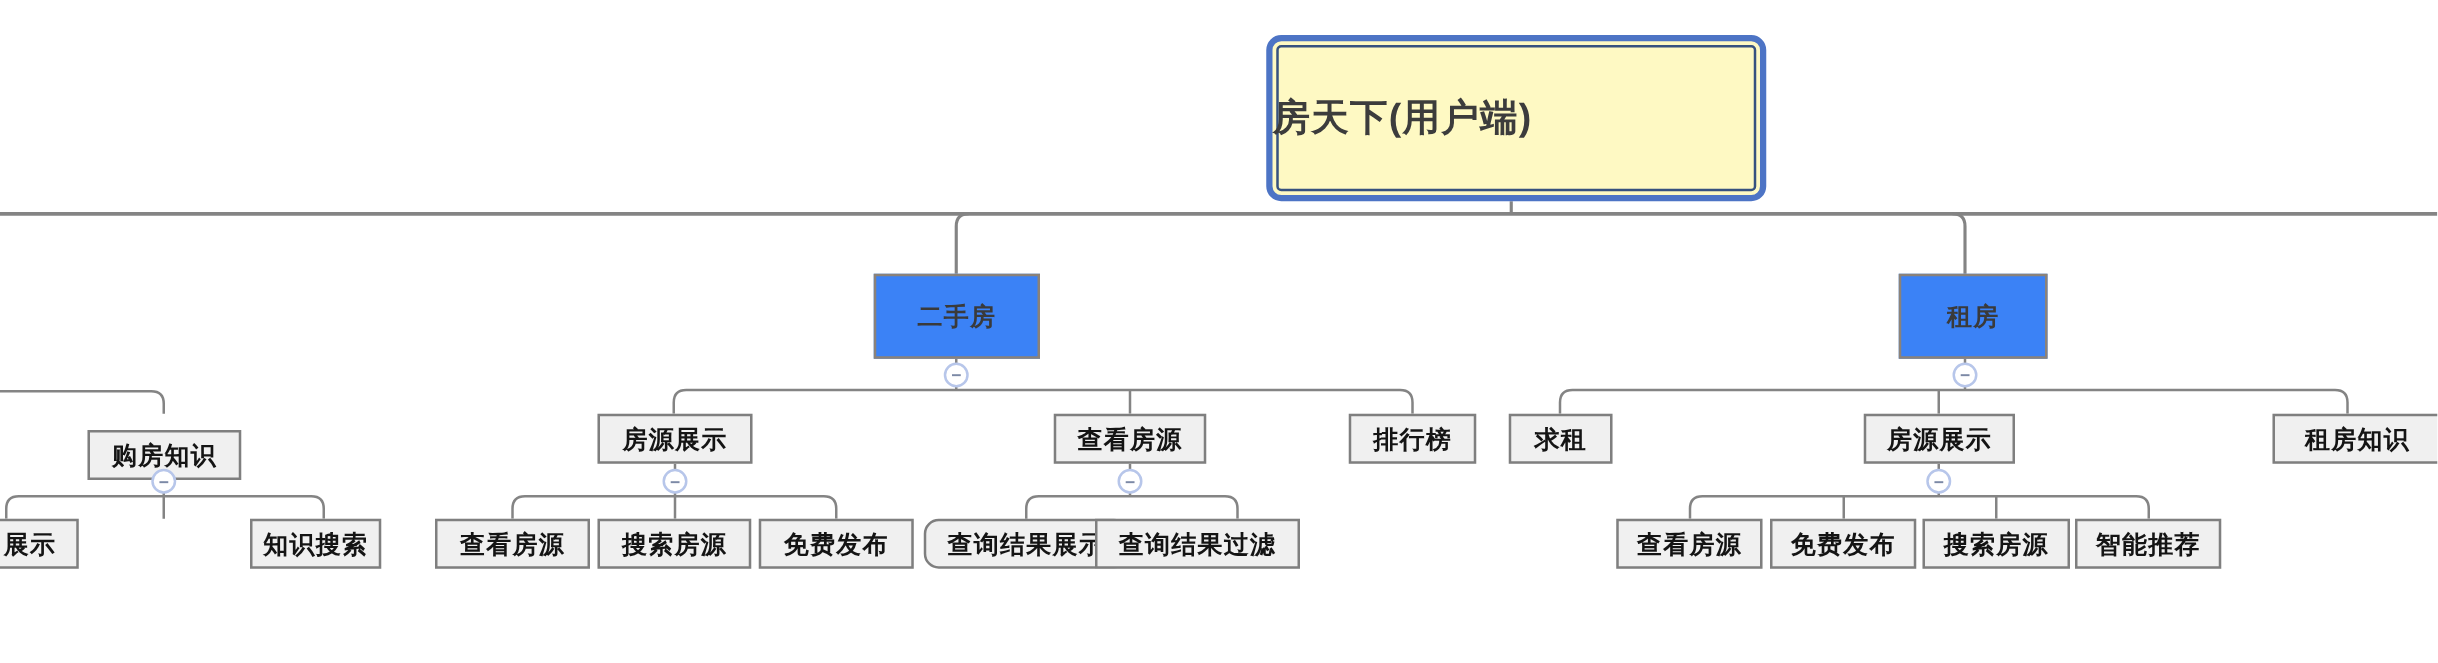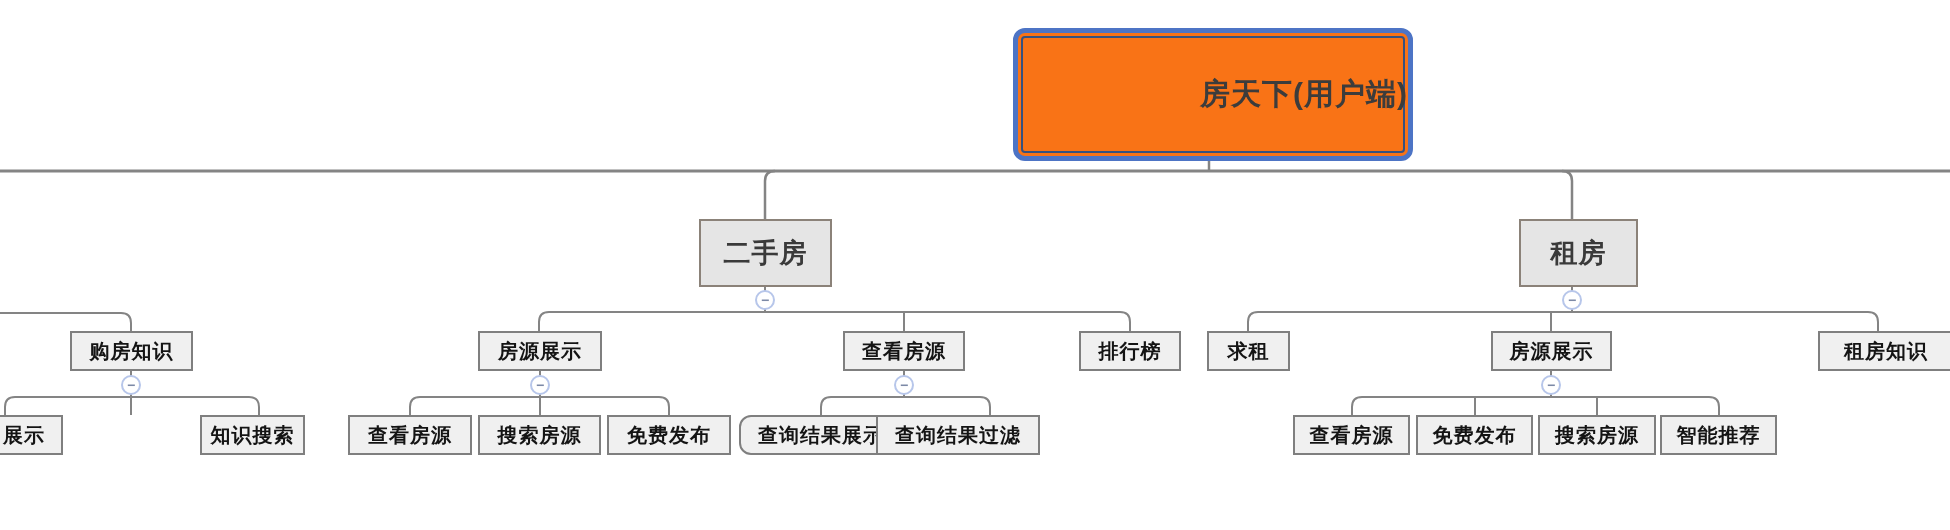--- a/index.html
+++ b/index.html
@@ -15,29 +15,29 @@
     position:absolute;box-sizing:border-box;
     background:#f0f0f0;border:2px solid #7f7f7f;
     display:flex;align-items:center;justify-content:center;
     font-size:20px;font-weight:600;color:#141414;
     letter-spacing:1px;white-space:nowrap;
   }
   .lvl3{top:331px;height:40px;}
   .lvl4{top:415px;height:40px;}
   .node.partial{justify-content:flex-end;padding-right:16px;}
   .branch{
-    background:#e5e5e5;border:2px solid #8b8279;
-    font-size:27px;font-weight:700;color:#3a3a3a;
+    background:#3b82f6;border:2px solid #8b8279;
+    font-size:20px;font-weight:700;color:#3a3a3a;
     top:219px;height:68px;
   }
   .root{
     position:absolute;left:1013px;top:28px;width:400px;height:133px;
-    box-sizing:border-box;background:#f97316;
+    box-sizing:border-box;background:#fef9c3;
     border:5px solid #4d74c5;border-radius:12px;
-    display:flex;align-items:center;justify-content:flex-end;
+    display:flex;align-items:center;justify-content:flex-start;
   }
   .root .inner{
     position:absolute;inset:3px;border:2px solid #36517f;border-radius:4px;
   }
   .root .label{
     position:relative;z-index:1;
     font-size:30px;font-weight:700;color:#3c3c3c;letter-spacing:1px;
   }
   .collapse{
     position:absolute;width:20px;height:20px;box-sizing:border-box;
@@ -77,21 +77,21 @@
   </svg>
 
   <div class="root">
     <div class="inner"></div>
     <span class="label">房天下(用户端)</span>
   </div>
 
   <div class="node branch" style="left:699px;width:133px;">二手房</div>
   <div class="node branch" style="left:1519px;width:119px;">租房</div>
 
-  <div class="node lvl3" style="left:70px;width:123px;">购房知识</div>
+  <div class="node lvl3" style="left:70px;width:123px;margin-top:13px;">购房知识</div>
   <div class="node lvl3" style="left:478px;width:124px;">房源展示</div>
   <div class="node lvl3" style="left:843px;width:122px;">查看房源</div>
   <div class="node lvl3" style="left:1079px;width:102px;">排行榜</div>
   <div class="node lvl3" style="left:1207px;width:83px;">求租</div>
   <div class="node lvl3" style="left:1491px;width:121px;">房源展示</div>
   <div class="node lvl3" style="left:1818px;width:136px;">租房知识</div>
 
   <div class="node lvl4 partial" style="left:-54px;width:117px;">展示</div>
   <div class="node lvl4" style="left:200px;width:105px;">知识搜索</div>
   <div class="node lvl4" style="left:348px;width:124px;">查看房源</div>

